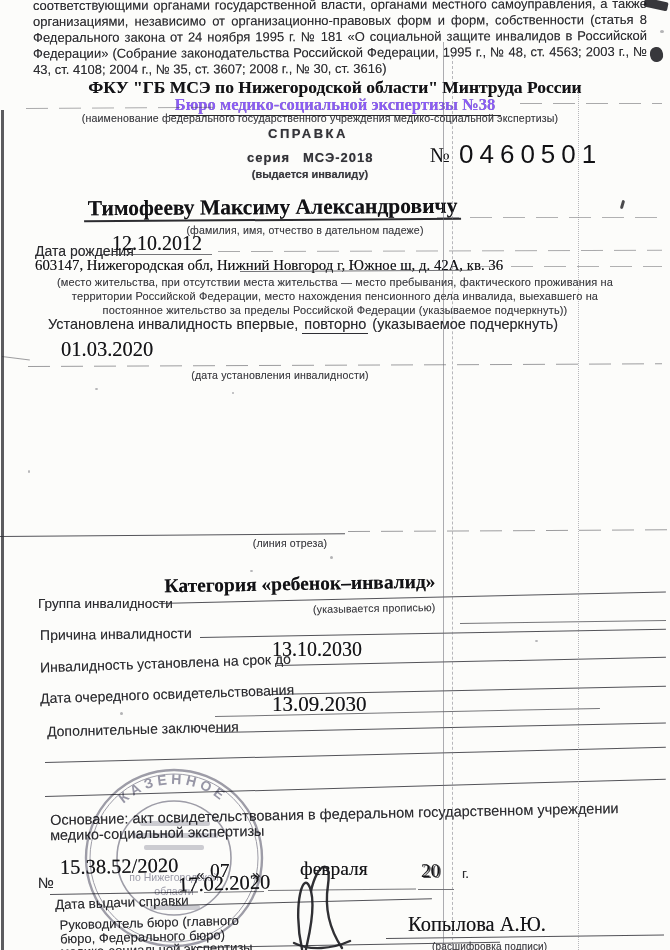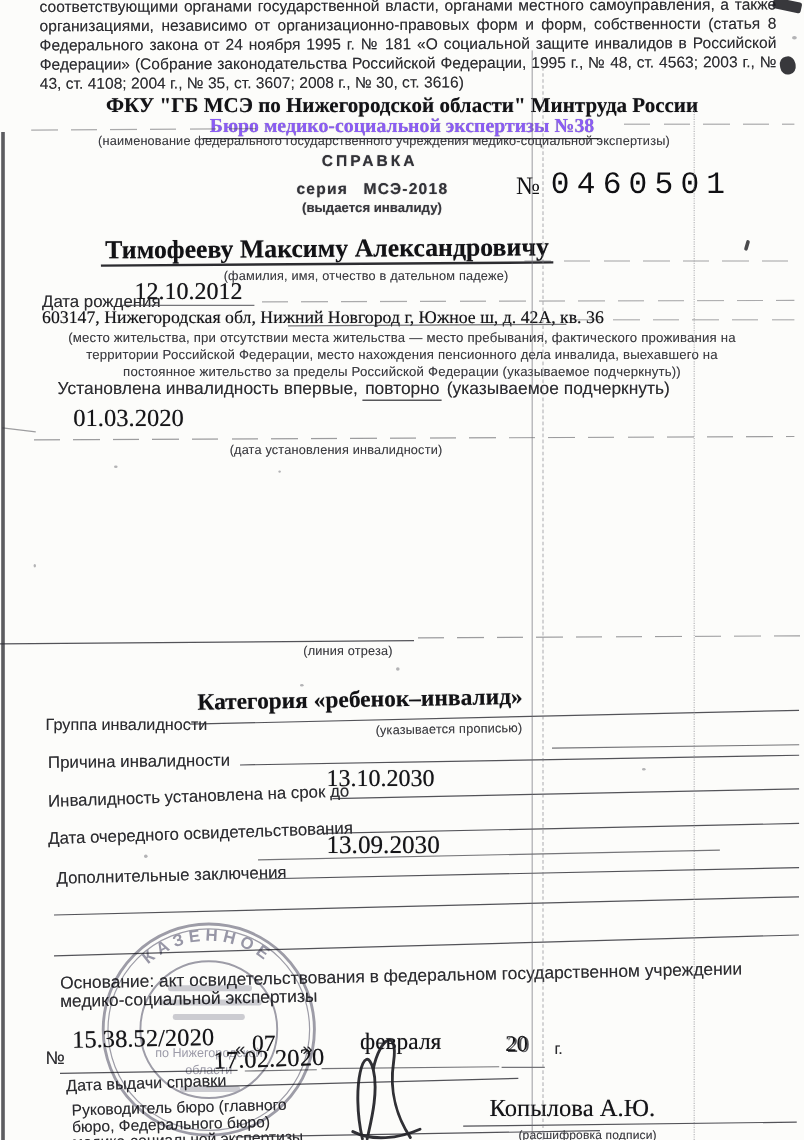--- a/index.html
+++ b/index.html
@@ -1,21 +1,21 @@
 <!DOCTYPE html>
 <html><head>
 <meta charset="utf-8">
 <style>
   html,body{margin:0;padding:0;background:#e8e8e8;}
   .page{position:relative;width:670px;height:950px;background:#fcfcfa;overflow:hidden;
         font-family:"Liberation Sans",sans-serif;color:#26262a;}
   .abs{position:absolute;}
   .sans{font-family:"Liberation Sans",sans-serif;}
   .serif{font-family:"Liberation Serif",serif;}
-  .mono{font-family:Liberation Mono, monospace;}
+  .mono{font-family:Liberation Sans, sans-serif;}
   .typed{font-family:"Liberation Serif",serif;color:#141417;text-shadow:0 0 .6px rgba(20,20,25,.55);}
   .lbl{color:#2c2c30;text-shadow:0 0 .5px rgba(40,40,45,.45);}
   .cap{font-size:10.6px;color:#3c3c41;letter-spacing:.15px;text-shadow:0 0 .5px rgba(60,60,65,.4);}
   .bold{font-weight:bold;}
   .ctr{text-align:center;}
   .hline{position:absolute;height:0;border-top:1.4px solid rgba(45,45,52,.82);transform-origin:left center;}
   .thin{border-top-width:1.1px;border-top-color:rgba(60,60,66,.7);}
   .dashline{position:absolute;height:1.4px;transform-origin:left center;
             background:repeating-linear-gradient(90deg,rgba(62,62,68,.72) 0 22px,rgba(0,0,0,0) 22px 33px);}
   .vfold{position:absolute;width:0;}

